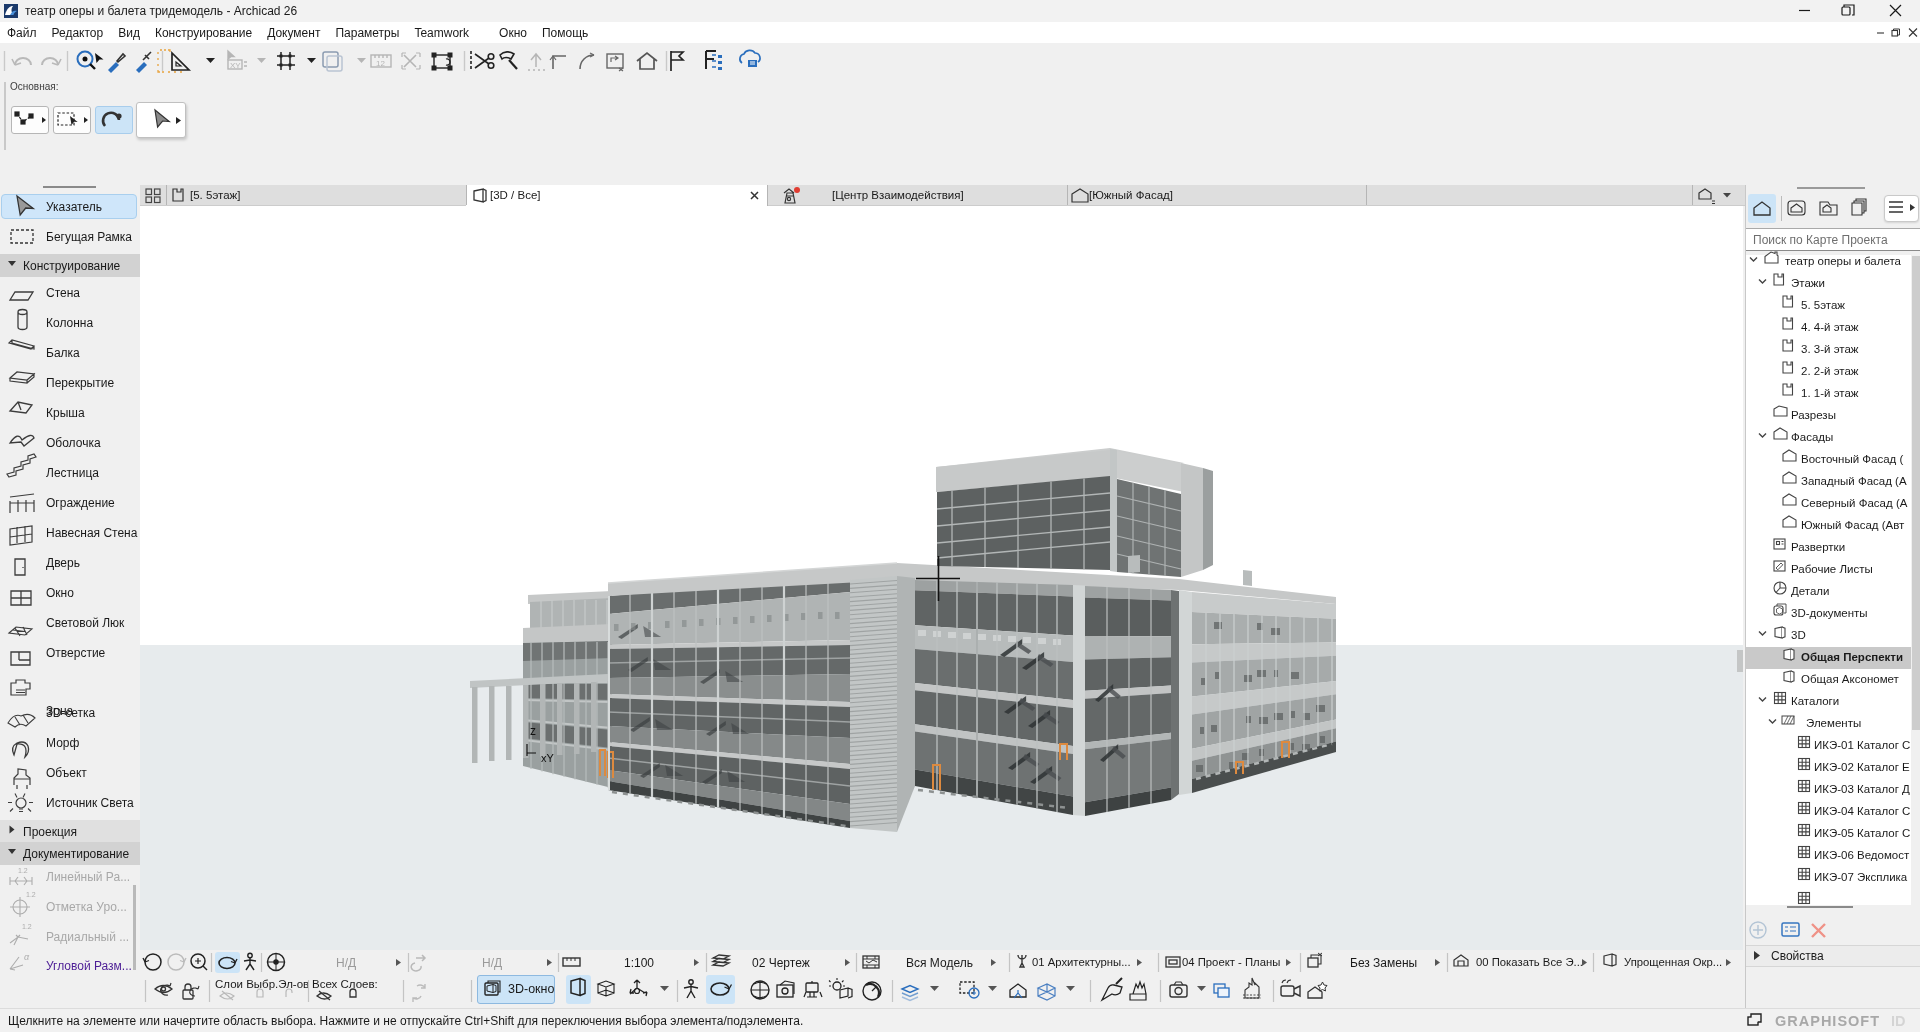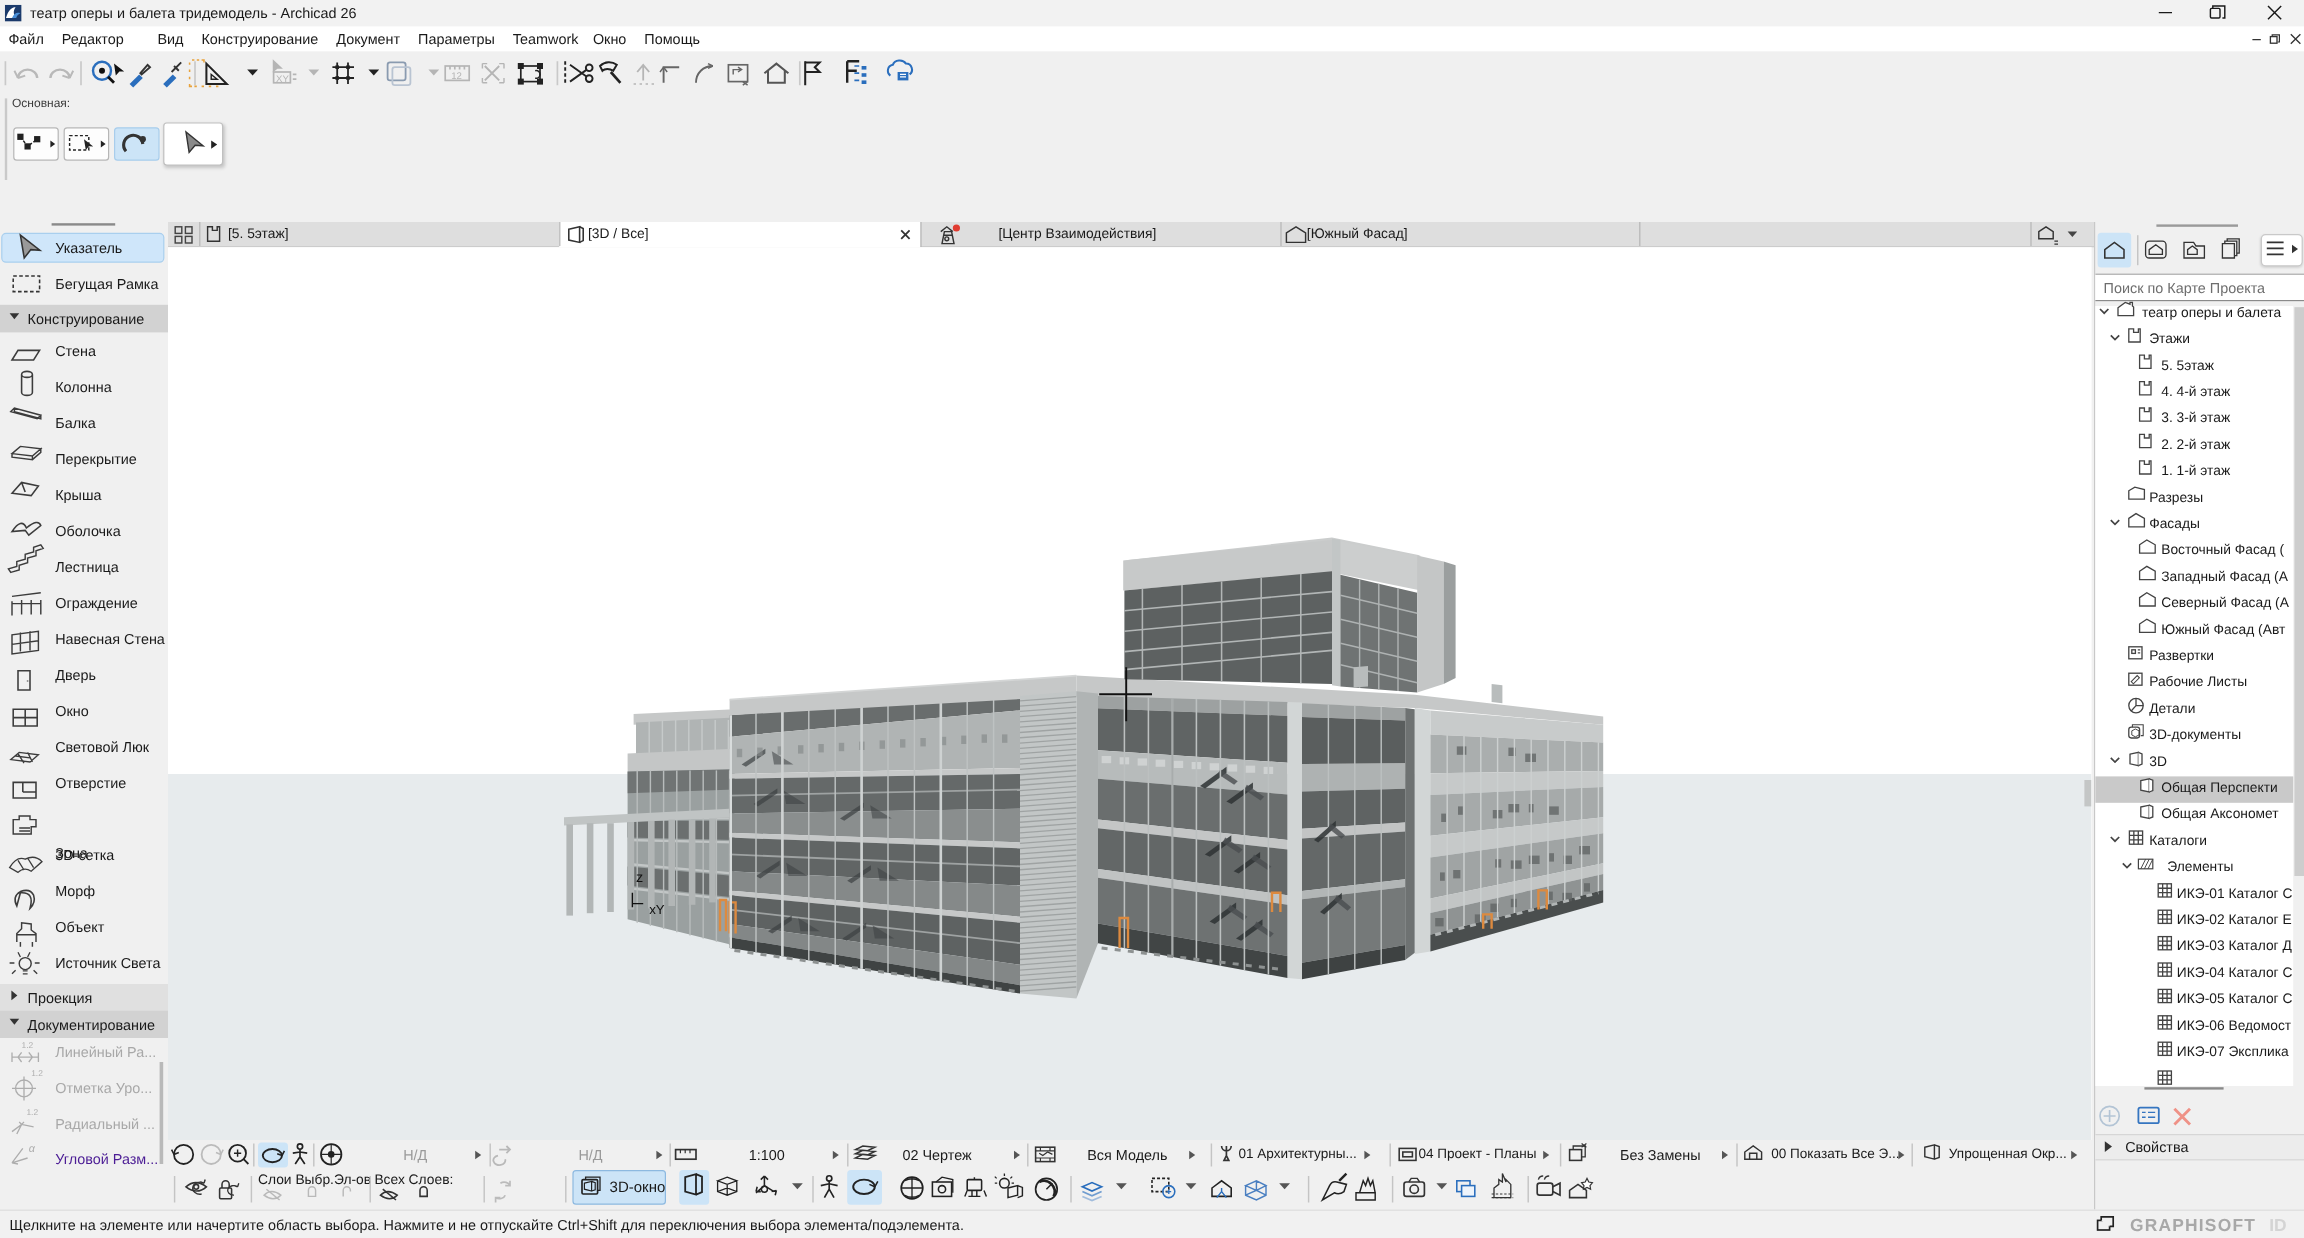--- a/index.html
+++ b/index.html
@@ -23,21 +23,21 @@
   <g stroke="#1a1a1a" stroke-width="1.2" fill="none">
     <line x1="19" y1="10.5" x2="30" y2="10.5"></line>
     <rect x="62" y="7" width="8" height="8" rx="1"></rect>
     <path d="M64,7 v-2 h10 v10 h-2"></path>
     <path d="M110,5 l11,11 M121,5 l-11,11"></path>
   </g>
 </svg>
 
 <div class="abs" style="left:0;top:22px;width:1920px;height:21px;background:#ffffff;"></div>
 <div class="abs txt" style="left:7px;top:26px;font-size:12px;">
-<span style="margin-right:15px">Файл</span><span style="margin-right:28px">Редактор</span><span style="margin-right:15px">Вид</span><span style="margin-right:15px">Конструирование</span><span style="margin-right:15px">Документ</span><span style="margin-right:15px">Параметры</span><span style="margin-right:12px">Teamwork</span><span style="margin-right:15px">Окно</span><span>Помощь</span>
+<span style="margin-right:15px">Файл</span><span style="margin-right:15px">Редактор</span><span style="margin-right:15px">Вид</span><span style="margin-right:15px">Конструирование</span><span style="margin-right:15px">Документ</span><span style="margin-right:15px">Параметры</span><span style="margin-right:30px">Teamwork</span><span style="margin-right:15px">Окно</span><span>Помощь</span>
 </div>
 <svg class="abs" style="left:1876px;top:27px" width="44" height="12" viewBox="0 0 44 12">
   <g stroke="#333" stroke-width="1.1" fill="none">
     <line x1="1" y1="6" x2="8" y2="6"></line>
     <rect x="16" y="3.5" width="5.5" height="5.5"></rect>
     <path d="M17.5,3.5 v-1.5 h6 v6 h-1.5" stroke-width="1"></path>
     <path d="M33,1.5 l8,8 M41,1.5 l-8,8"></path>
   </g>
 </svg>
 
@@ -663,21 +663,21 @@
   <div class="abs txt" style="left:45px;top:246px;font-size:11.5px;">Фасады</div>
   <div class="abs txt" style="left:55px;top:268px;font-size:11.5px;">Восточный Фасад (</div>
   <div class="abs txt" style="left:55px;top:290px;font-size:11.5px;">Западный Фасад (А</div>
   <div class="abs txt" style="left:55px;top:312px;font-size:11.5px;">Северный Фасад (А</div>
   <div class="abs txt" style="left:55px;top:334px;font-size:11.5px;">Южный Фасад (Авт</div>
   <div class="abs txt" style="left:45px;top:356px;font-size:11.5px;">Развертки</div>
   <div class="abs txt" style="left:45px;top:378px;font-size:11.5px;">Рабочие Листы</div>
   <div class="abs txt" style="left:45px;top:400px;font-size:11.5px;">Детали</div>
   <div class="abs txt" style="left:45px;top:422px;font-size:11.5px;">3D-документы</div>
   <div class="abs txt" style="left:45px;top:444px;font-size:11.5px;">3D</div>
-  <div class="abs txt" style="left:55px;top:466px;font-size:11.5px;font-weight:normal;">Общая Перспекти</div>
+  <div class="abs txt" style="left:55px;top:466px;font-size:11.5px;font-weight:bold;">Общая Перспекти</div>
   <div class="abs txt" style="left:55px;top:488px;font-size:11.5px;">Общая Аксономет</div>
   <div class="abs txt" style="left:45px;top:510px;font-size:11.5px;">Каталоги</div>
   <div class="abs txt" style="left:60px;top:532px;font-size:11.5px;">Элементы</div>
   <div class="abs txt" style="left:68px;top:554px;font-size:11.5px;">ИКЭ-01 Каталог С</div>
   <div class="abs txt" style="left:68px;top:576px;font-size:11.5px;">ИКЭ-02 Каталог Е</div>
   <div class="abs txt" style="left:68px;top:598px;font-size:11.5px;">ИКЭ-03 Каталог Д</div>
   <div class="abs txt" style="left:68px;top:620px;font-size:11.5px;">ИКЭ-04 Каталог С</div>
   <div class="abs txt" style="left:68px;top:642px;font-size:11.5px;">ИКЭ-05 Каталог С</div>
   <div class="abs txt" style="left:68px;top:664px;font-size:11.5px;">ИКЭ-06 Ведомост</div>
   <div class="abs txt" style="left:68px;top:686px;font-size:11.5px;">ИКЭ-07 Эксплика</div>

